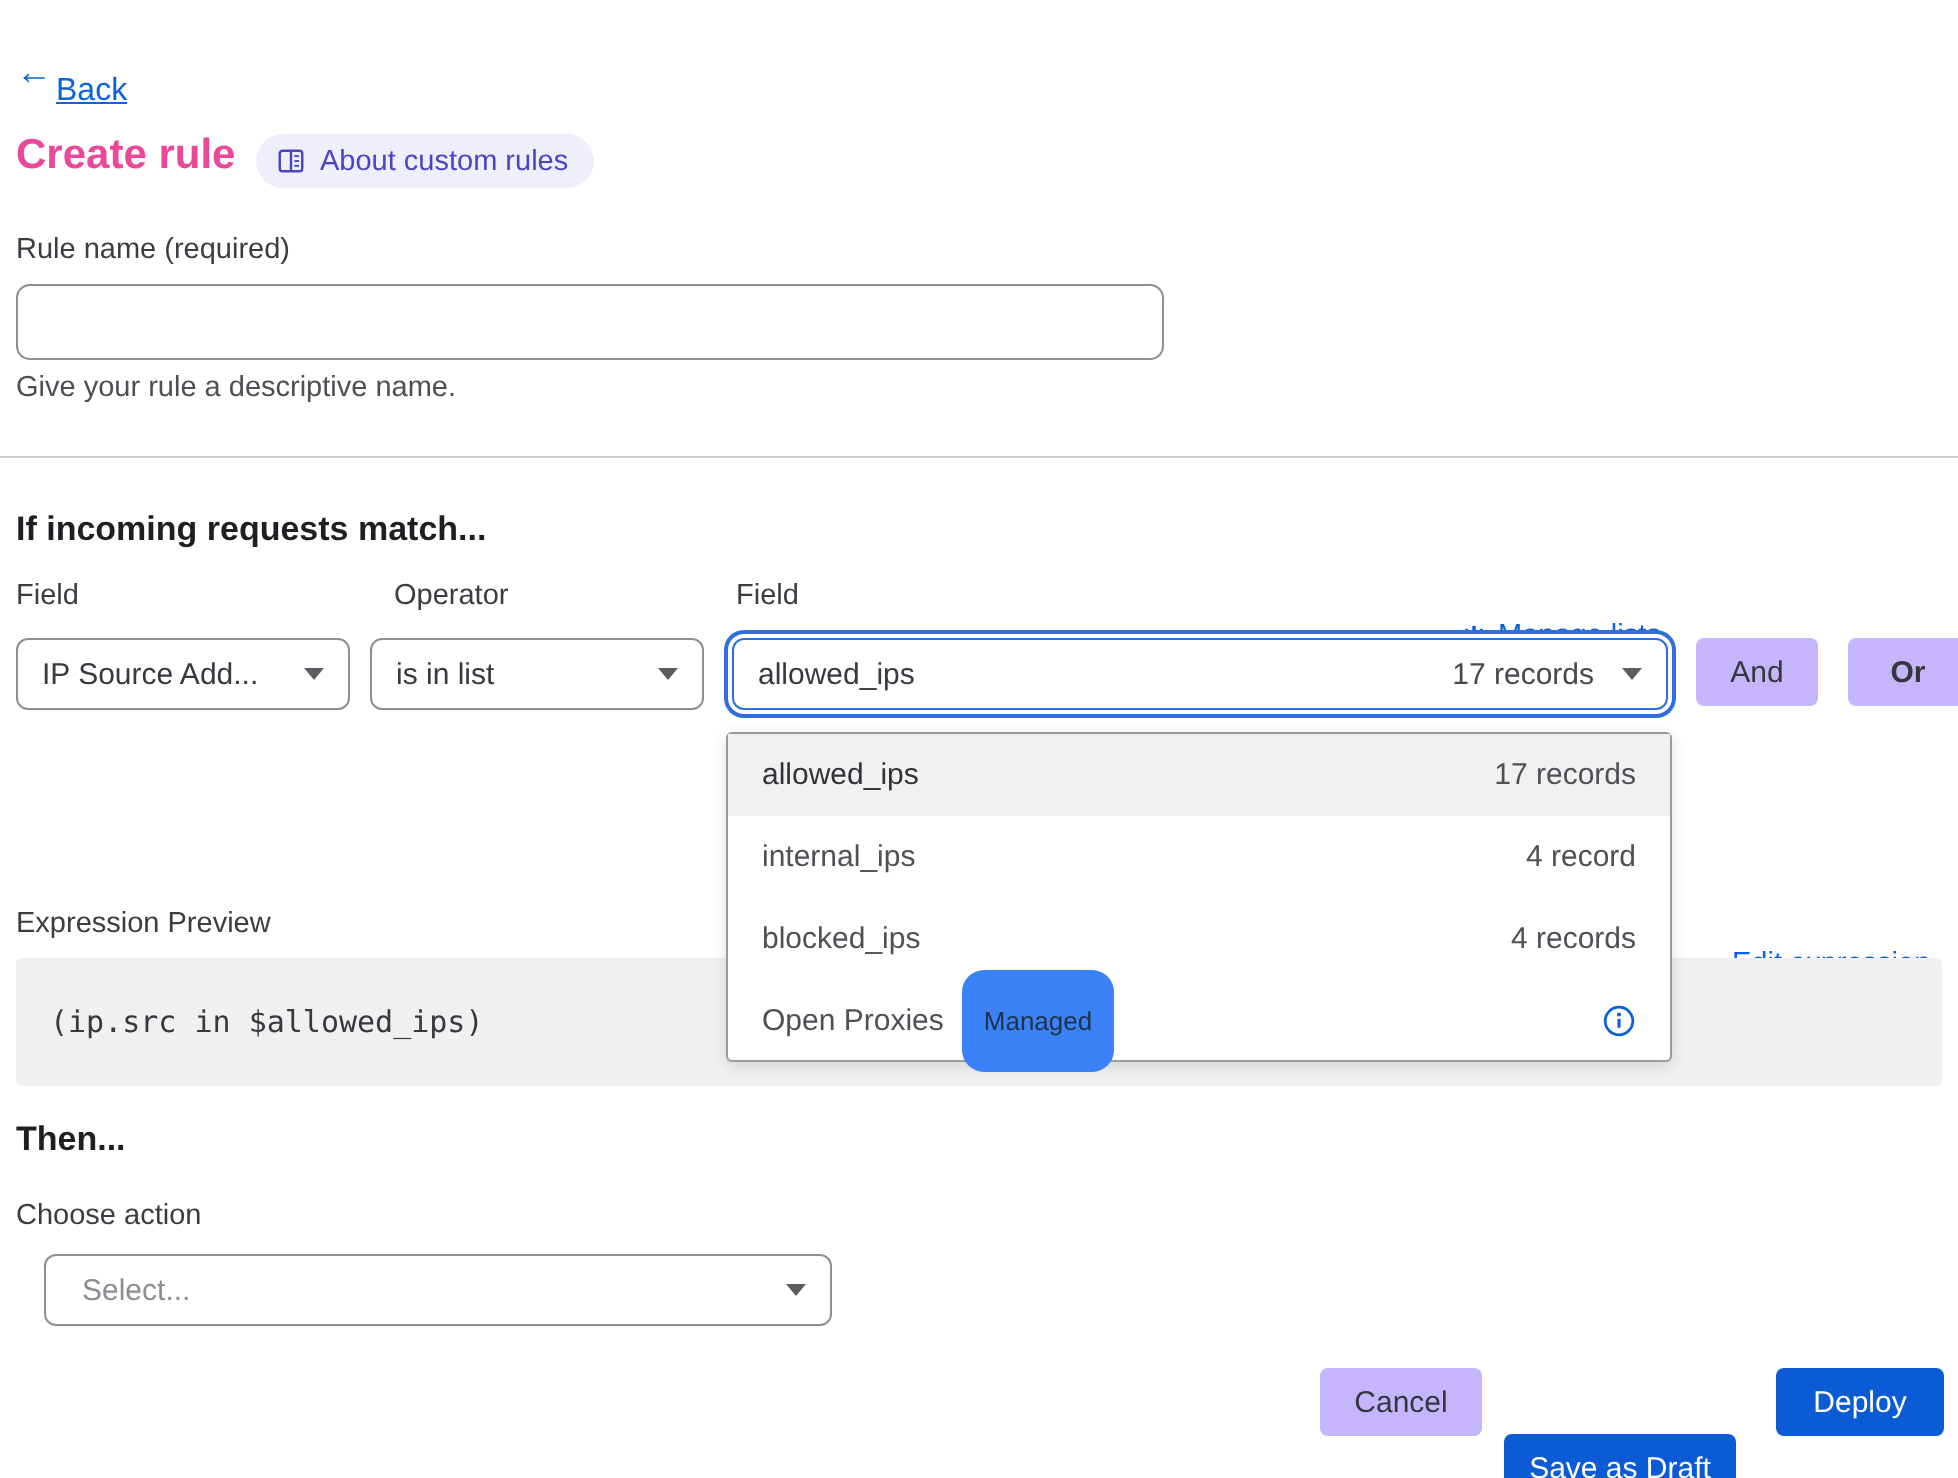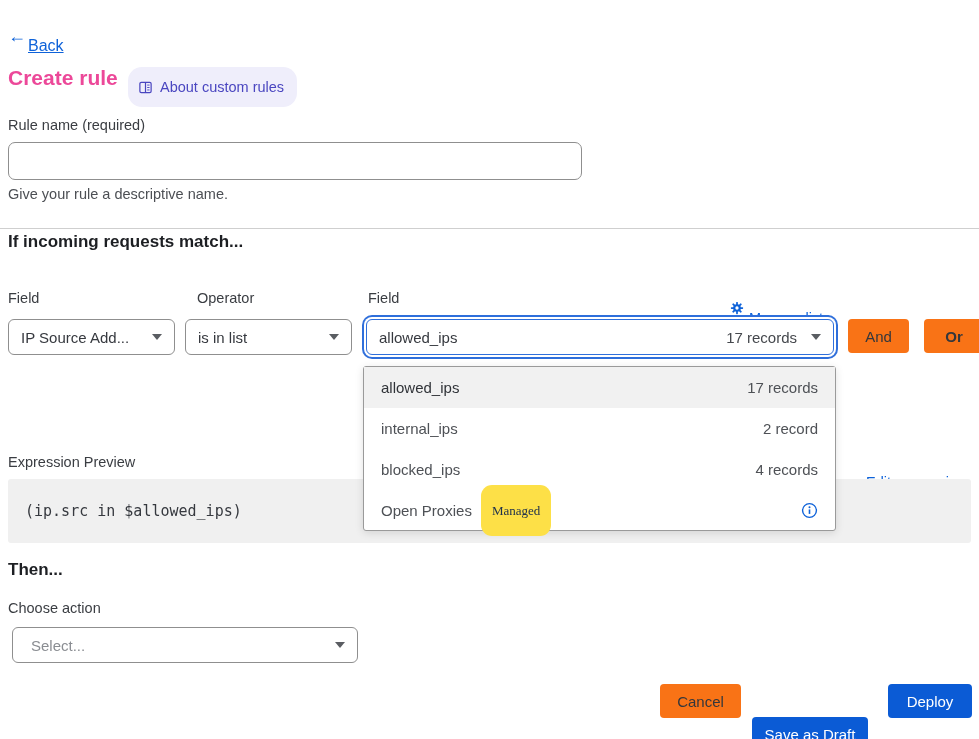--- a/index.html
+++ b/index.html
@@ -16,21 +16,21 @@
   
   .link { color: #0e62d9; text-decoration: underline; cursor: pointer; margin-top: 20px; }
 
   
   .back-wrap { left: 8px; top: 17px; font-size: 16px; display: flex; align-items: center; gap: 2px; }
   .back-arrow { color: #0e62d9; text-decoration: none; font-size: 18px; }
 
   
   .page-title { left: 8px; top: 66px; font-size: 21px; font-weight: bold; color: #ec4899; }
   .about-badge {
-    left: 128px; top: 67px; height: 40px;
+    left: 128px; top: 67px; height: 27px;
     background: #efeefb; color: #4a46c0;
     border-radius: 14px; padding: 0 13px 0 10px;
     display: flex; align-items: center; gap: 7px;
     font-size: 14.5px; cursor: pointer;
   }
 
   
   .field-label { font-size: 14.5px; color: #3a3d42; }
   .helper-text { font-size: 14.5px; color: #4c4f54; }
   .text-input {
@@ -65,21 +65,21 @@
     left: 366px; top: 319px; width: 468px; height: 36px;
     border: 1.5px solid #2f6fdb; border-radius: 6px;
     box-shadow: 0 0 0 2px #ffffff, 0 0 0 4px #2f6fdb;
     background: #fff; display: flex; align-items: center;
     padding: 0 12px; font-size: 15px; cursor: pointer;
   }
   .value-meta { color: #45484d; margin-right: 14px; }
 
   
   .gray-btn {
-    background: #f97316; color: #34373c; border: none; border-radius: 4px;
+    background: #c4b5fd; color: #34373c; border: none; border-radius: 4px;
     font-family: "Liberation Sans", sans-serif; font-size: 15px;
     display: flex; align-items: center; justify-content: center;
     cursor: pointer; height: 34px;
   }
   .blue-btn {
     background: #0b5bd5; color: #ffffff; border: none; border-radius: 4px;
     font-family: "Liberation Sans", sans-serif; font-size: 15px;
     display: flex; align-items: center; justify-content: center;
     cursor: pointer; height: 34px;
   }
@@ -92,26 +92,26 @@
     z-index: 5;
   }
   .dd-row {
     height: 41px; display: flex; align-items: center;
     padding: 0 17px; font-size: 15px; color: #4e5156; cursor: pointer;
   }
   .dd-row.highlighted { background: #f1f1f1; color: #303338; }
   .dd-row .dd-name { flex: 1 1 auto; display: flex; align-items: center; gap: 9px; }
   .dd-meta { color: #4e5156; }
   .managed-pill {
-    background: #fde047; color: #20324c; font-size: 13px;
-    border-radius: 11px; padding: 19px 11px; line-height: 1; font-family: Liberation Serif, serif;
-  }
-
-  
-  .manage-lists { left: 730px; top: 290px; display: flex; align-items: center; gap: 5px; font-size: 14.5px; cursor: pointer; }
+    background: #3b82f6; color: #20324c; font-size: 13px;
+    border-radius: 11px; padding: 19px 11px; line-height: 1;
+  }
+
+  
+  .manage-lists { left: 730px; top: 290px; display: flex; align-items: flex-end; gap: 5px; font-size: 14.5px; cursor: pointer; }
 
   
   .expr-label { left: 8px; top: 454px; }
   .edit-expression { left: 866px; top: 454px; font-size: 14.5px; }
   .code-block {
     left: 8px; top: 479px; width: 963px; height: 64px;
     background: #f0f0f0; border-radius: 3px;
     display: flex; align-items: center; padding: 0 17px;
     font-family: "DejaVu Sans Mono", monospace; font-size: 15px; color: #36393f;
   }
@@ -141,21 +141,21 @@
     </span>
     <span>About custom rules</span>
   </div>
 
   <div class="abs field-label" style="left:8px; top:117px;">Rule name (required)</div>
   <input class="abs text-input" type="text" value="" style="">
   <div class="abs helper-text" style="left:8px; top:186px;">Give your rule a descriptive name.</div>
 
   <div class="abs divider" style="top:228px;"></div>
 
-  <div class="abs section-heading" style="left:8px; top:232px;text-align:center;">If incoming requests match...</div>
+  <div class="abs section-heading" style="left:8px; top:255px;text-align:center;">If incoming requests match...</div>
 
   <div class="abs field-label" style="left:8px; top:290px;">Field</div>
   <div class="abs field-label" style="left:185px; top:290px;margin-left:12px;">Operator</div>
   <div class="abs field-label" style="left:368px; top:290px;">Field</div>
 
   <div class="abs manage-lists">
     <span>
       <svg width="14" height="14" viewBox="0 0 16 16">
         <g fill="#0e62d9">
           <rect x="7" y="1" width="2" height="14" rx="0.6"></rect>
@@ -199,21 +199,21 @@
     <div class="dd-row highlighted">
       <span class="dd-name">
           <span>allowed_ips</span>
         </span>
       <span class="dd-meta">17 records</span>
     </div>
     <div class="dd-row">
       <span class="dd-name">
           <span>internal_ips</span>
         </span>
-      <span class="dd-meta">2 record</span>
+      <span class="dd-meta">4 record</span>
     </div>
     <div class="dd-row">
       <span class="dd-name">
           <span>blocked_ips</span>
         </span>
       <span class="dd-meta">4 records</span>
     </div>
     <div class="dd-row">
       <span class="dd-name">
         <span>Open Proxies</span>
@@ -224,21 +224,21 @@
           <circle cx="8" cy="8" r="6.5" fill="none" stroke="#0e62d9" stroke-width="1.3"></circle>
           <rect x="7.25" y="7" width="1.5" height="4.2" fill="#0e62d9"></rect>
           <circle cx="8" cy="4.9" r="0.95" fill="#0e62d9"></circle>
         </svg>
       </span>
     </div>
   </div>
 
   <div class="abs section-heading" style="left:8px; top:560px;">Then...</div>
   <div class="abs field-label" style="left:8px; top:600px;">Choose action</div>
-  <div class="abs select" style="left:12px; top:627px; width:346px;padding-left:18px;">
+  <div class="abs select" style="left:22px; top:627px; width:394px;padding-left:18px;">
     <span class="grow select-placeholder">Select...</span>
     <span class="chevron"></span>
   </div>
 
   <button class="abs gray-btn" style="left:660px; top:684px; width:81px;">Cancel</button>
   <button class="abs blue-btn" style="left:752px; top:717px; width:116px;">Save as Draft</button>
   <button class="abs blue-btn" style="left:888px; top:684px; width:84px;">Deploy</button>
 
 </div>
 

